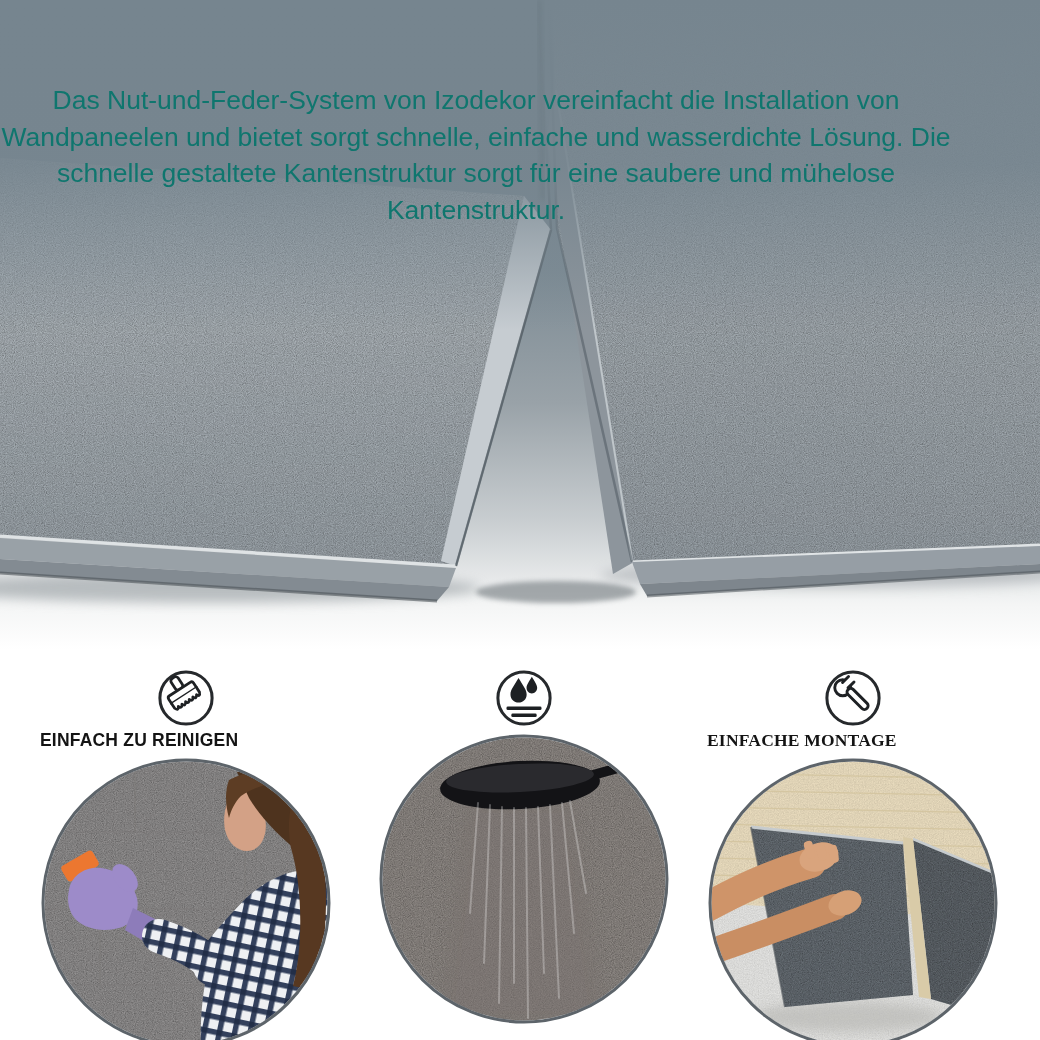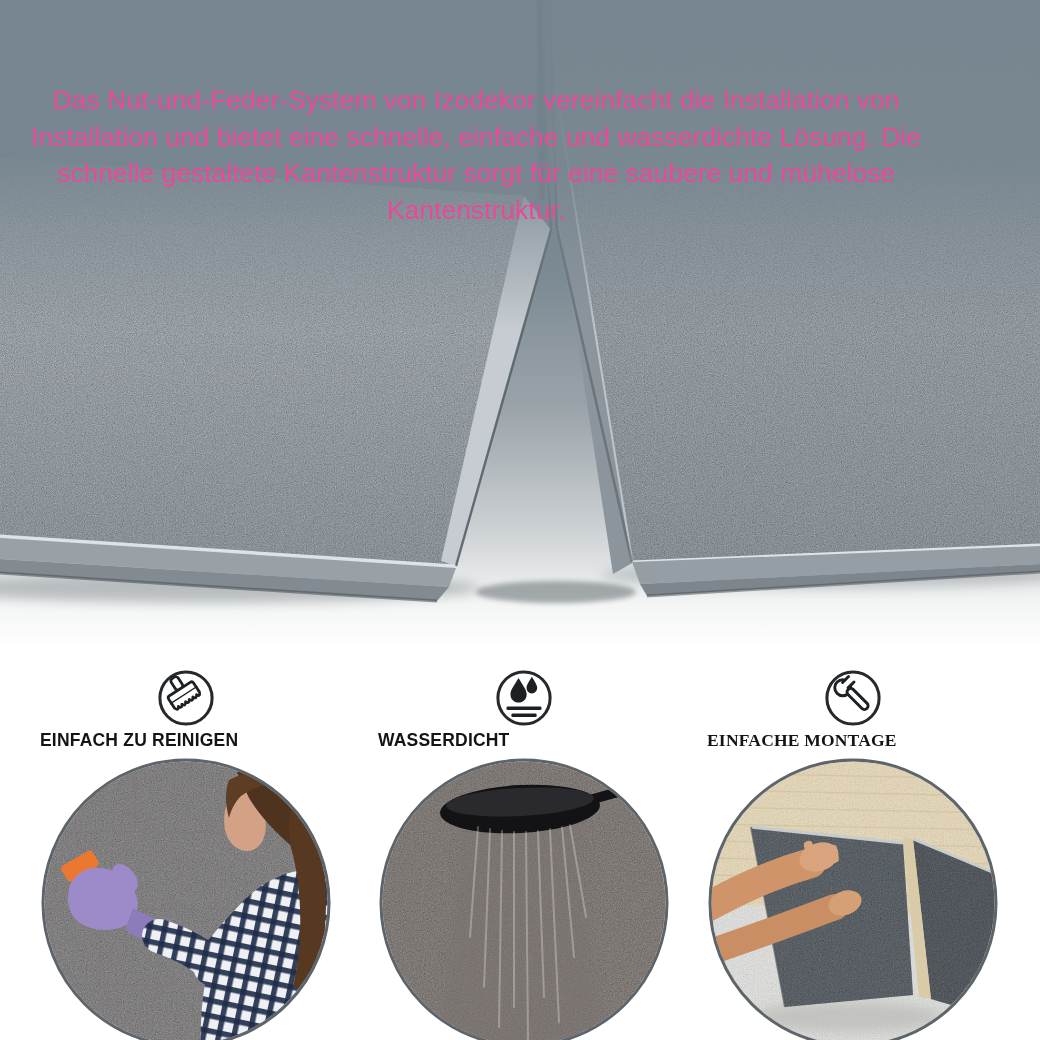--- a/index.html
+++ b/index.html
@@ -2,21 +2,21 @@
 <html><head>
 <meta charset="utf-8">
 <style>
   * { margin:0; padding:0; box-sizing:border-box; }
   html,body { width:1040px; height:1040px; background:#fff; overflow:hidden; }
   .stage { position:relative; width:1040px; height:1040px; background:#fff;
            font-family:"Liberation Sans", sans-serif; }
   .hero { position:absolute; top:0; left:0; width:1040px; height:650px; }
   .hero svg { display:block; }
   .heading { position:absolute; top:82px; left:0; width:952px; text-align:center;
-             font-size:26.5px; line-height:36.5px; font-weight:400; color:#ec4899; }
+             font-size:26.5px; line-height:36.5px; font-weight:400; color:#0f766e; }
   .heading .hl { white-space:nowrap; }
   .feature { position:absolute; top:664px; width:292px; text-align:left; }
   .f1 { left:40px; } .f2 { left:378px; } .f3 { left:707px;font-family:Liberation Serif, serif; }
   .fi { display:block; margin:5px auto 0; }
   .flabel { margin-top:3px; font-size:17.5px; font-weight:700; letter-spacing:0.2px;
             color:#141414; white-space:nowrap; }
   .fphoto { margin-top:6px; }
   .fphoto svg { display:block; margin:0 auto; }
 </style>
 </head>
@@ -115,21 +115,21 @@
       </g>
 
       <path d="M538,0 L551,230 L456,566" fill="none" stroke="#525c64" stroke-width="2.5" opacity="0.55"></path>
       <path d="M549,0 L557,228 L632,562" fill="none" stroke="#49535b" stroke-width="2.5" opacity="0.5"></path>
 
       <rect x="0" y="0" width="1040" height="330" fill="url(#fadeT)"></rect>
       <path d="M539,0 L543,200" stroke="#66747d" stroke-width="4" opacity="0.45" filter="url(#soft3)"></path>
     </svg>
     <div class="heading">
       <div class="hl">Das Nut-und-Feder-System von Izodekor vereinfacht die Installation von</div>
-      <div class="hl">Installation und bietet eine schnelle, einfache und wasserdichte Lösung. Die</div>
+      <div class="hl">Wandpaneelen und bietet sorgt schnelle, einfache und wasserdichte Lösung. Die</div>
       <div class="hl">schnelle gestaltete Kantenstruktur sorgt für eine saubere und mühelose</div>
       <div class="hl">Kantenstruktur.</div>
     </div>
   </div>
 
   <div class="feature f1">
     <svg class="fi" width="58" height="58" viewBox="0 0 48 48">
       <circle cx="24" cy="24" r="21.6" fill="#fff" stroke="#26292c" stroke-width="2.5"></circle>
       <g transform="rotate(-33 24 24)" stroke="#1e2124" stroke-width="2.3" fill="#fff" stroke-linejoin="round" stroke-linecap="round">
         <rect x="20.8" y="4.2" width="6.8" height="11" rx="2.4"></rect>
@@ -181,21 +181,20 @@
   <div class="feature f2">
     <svg class="fi" width="58" height="58" viewBox="0 0 48 48">
       <circle cx="24" cy="24" r="21.6" fill="#fff" stroke="#26292c" stroke-width="2.5"></circle>
       <g fill="#1d2023">
         <path d="M19.5,7.5 C16,13.5 12.8,17.2 12.8,21 C12.8,24.9 15.8,27.8 19.5,27.8 C23.2,27.8 26.2,24.9 26.2,21 C26.2,17.2 23,13.5 19.5,7.5 Z"></path>
         <path d="M30.5,6.5 C28.2,10.5 26.1,13 26.1,15.6 C26.1,18.3 28.1,20.3 30.5,20.3 C32.9,20.3 34.9,18.3 34.9,15.6 C34.9,13 32.8,10.5 30.5,6.5 Z"></path>
         <rect x="9.5" y="31" width="29" height="3" rx="1.2"></rect>
         <rect x="13.5" y="36.8" width="21" height="3" rx="1.2"></rect>
       </g>
     </svg>
-    <div class="flabel">WASSERDICHT</div>
     <div class="fphoto">
       <svg width="292" height="292" viewBox="0 0 292 292">
         <defs>
             <clipPath id="c2">
               <circle cx="146" cy="146" r="141.5"></circle>
             </clipPath>
           </defs>
         <g clip-path="url(#c2)">
           <rect x="0" y="0" width="292" height="292" fill="#8f8985" filter="url(#grain)"></rect>
 

